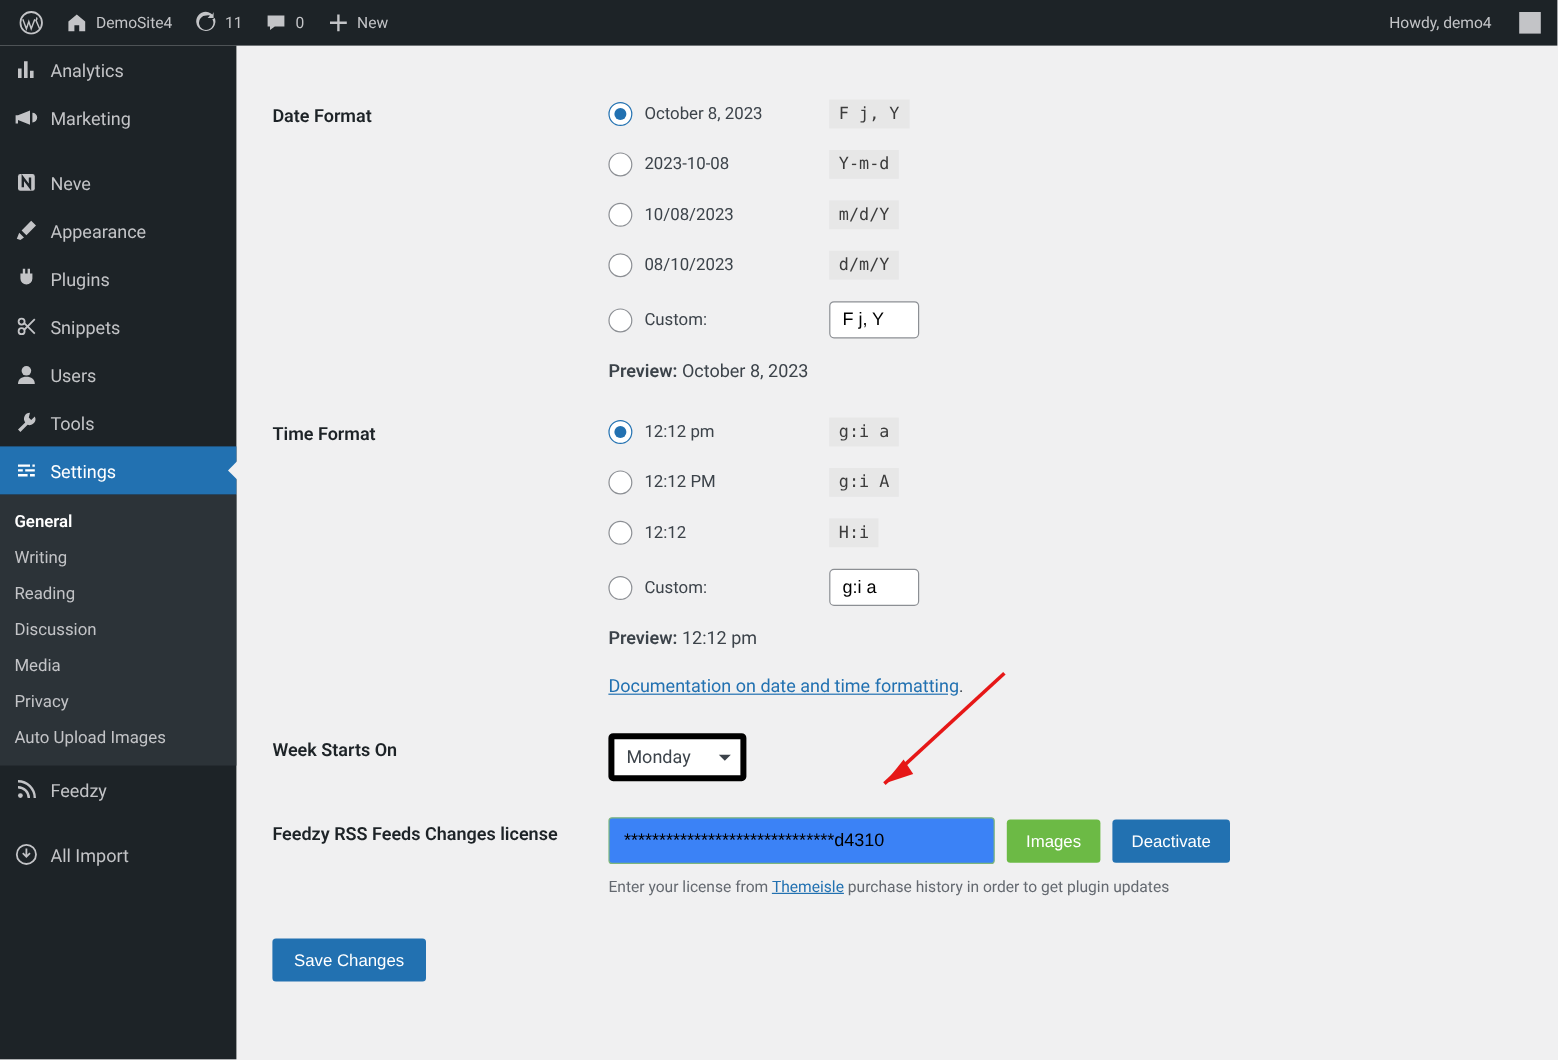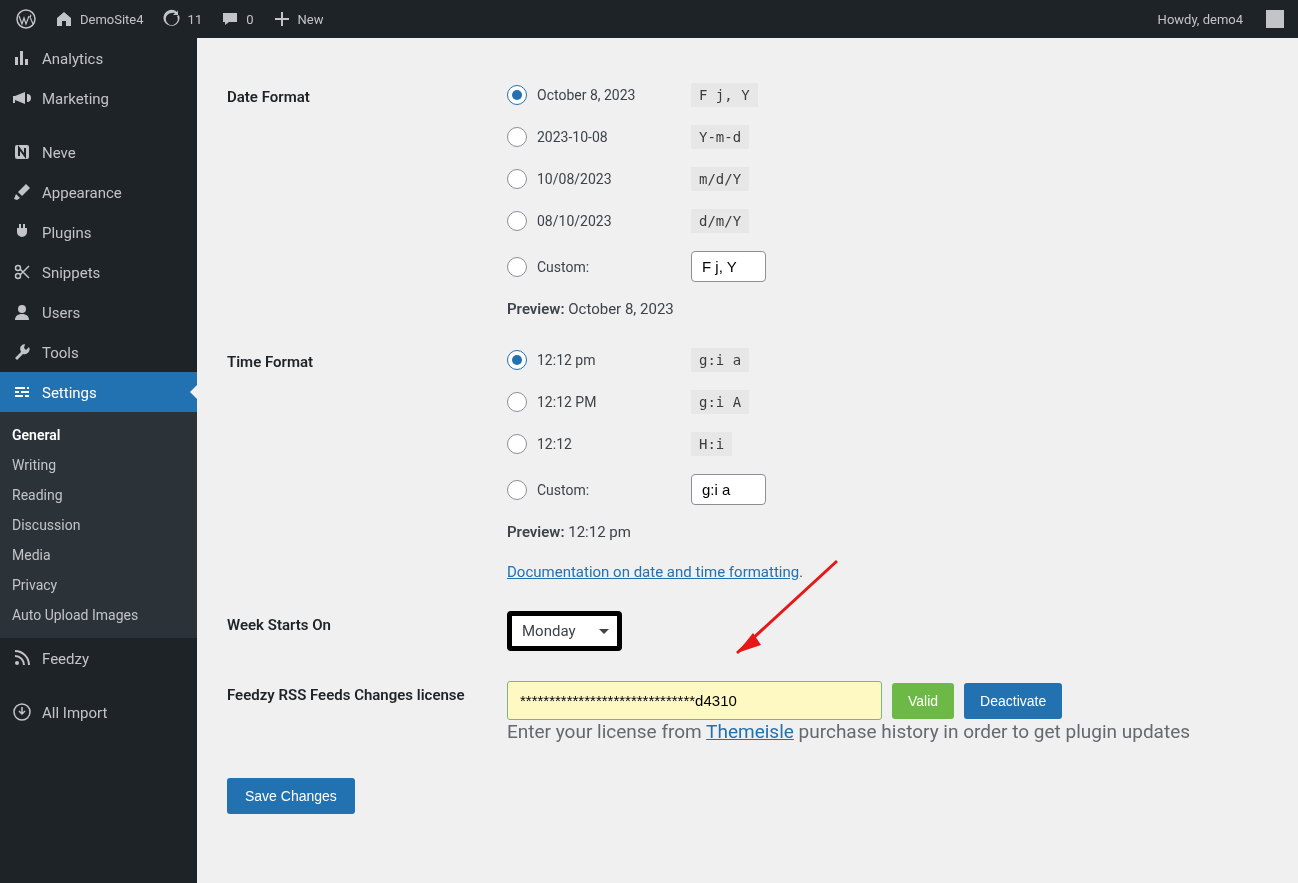--- a/index.html
+++ b/index.html
@@ -28,25 +28,25 @@
 input[type=radio]{appearance:none;width:20px;height:20px;border:1px solid #8c8f94;border-radius:50%;background:#fff;cursor:pointer;position:relative;}
 input[type=radio]:checked{border-color:#2271b1;}
 input[type=radio]:checked::after{content:"";position:absolute;width:10px;height:10px;background:#2271b1;border-radius:50%;top:4px;left:4px;}
 .code-tag{font-family:Consolas,Monaco,monospace;background:#e7e7e7;color:#3c3c3c;padding:4px 8px;font-size:14px;display:inline-block;}
 .text-input{border:1px solid #8c8f94;border-radius:4px;padding:6px 10px;font-size:15px;background:#fff;width:75px;text-align:left;}
 .preview-line{margin-top:4px;font-size:15px;}
 .preview-line b{font-weight:600;}
 .doc-link{color:#2271b1;text-decoration:underline;font-size:15px;margin-top:22px;display:inline-block;}
 .select-wrap{border:5px solid #000000;border-radius:4px;background:#fff;padding:6px 28px 6px 10px;font-size:15px;display:inline-flex;align-items:center;position:relative;min-width:115px;}
 .select-wrap::after{content:"";position:absolute;right:8px;top:50%;transform:translateY(-50%);border:5px solid transparent;border-top-color:#3c434a;margin-top:3px;}
-.license-input{border:1px solid #7db67d;border-radius:3px;padding:10px 12px;font-size:15px;width:375px;background:#fef9c3;}
+.license-input{border:1px solid #7db67d;border-radius:3px;padding:10px 12px;font-size:15px;width:322px;background:#3b82f6;}
 .btn-valid{background:#6cba45;color:#fff;border:none;padding:10px 16px;border-radius:3px;font-size:14px;cursor:pointer;}
 .btn-deactivate{background:#2271b1;color:#fff;border:none;padding:10px 16px;border-radius:3px;font-size:14px;cursor:pointer;}
 .btn-primary{background:#2271b1;color:#fff;border:none;padding:10px 18px;border-radius:3px;font-size:14px;cursor:pointer;margin-top:20px;}
-.desc{color:#646970;font-size:19px;margin-top:0;}
+.desc{color:#646970;font-size:13px;margin-top:12px;}
 .desc a{color:#2271b1;text-decoration:underline;}
 .license-row{display:flex;gap:10px;align-items:center;}
 .arrow-annot{position:absolute;pointer-events:none;}
 .content-wrap{position:relative;}
 </style>
 </head>
 <body>
 
 <div class="topbar">
   <div class="topbar-left">
@@ -257,21 +257,21 @@
         <th>Week Starts On</th>
         <td><div class="select-wrap">
                 <span>Monday</span>
               </div></td>
       </tr>
       <tr>
         <th>Feedzy RSS Feeds Changes license</th>
         <td>
           <div class="license-row">
             <input class="license-input" value="******************************d4310" style="">
-            <button class="btn-valid">Valid</button>
+            <button class="btn-valid">Images</button>
             <button class="btn-deactivate">Deactivate</button>
           </div>
           <div class="desc"><span>Enter your license from </span><a>Themeisle</a><span> purchase history in order to get plugin updates</span></div>
         </td>
       </tr>
     </tbody>
       </table>
     <button class="btn-primary">Save Changes</button>
 
     <svg class="arrow-annot" style="left:520px;top:515px;width:130px;height:120px" viewBox="0 0 130 120">

